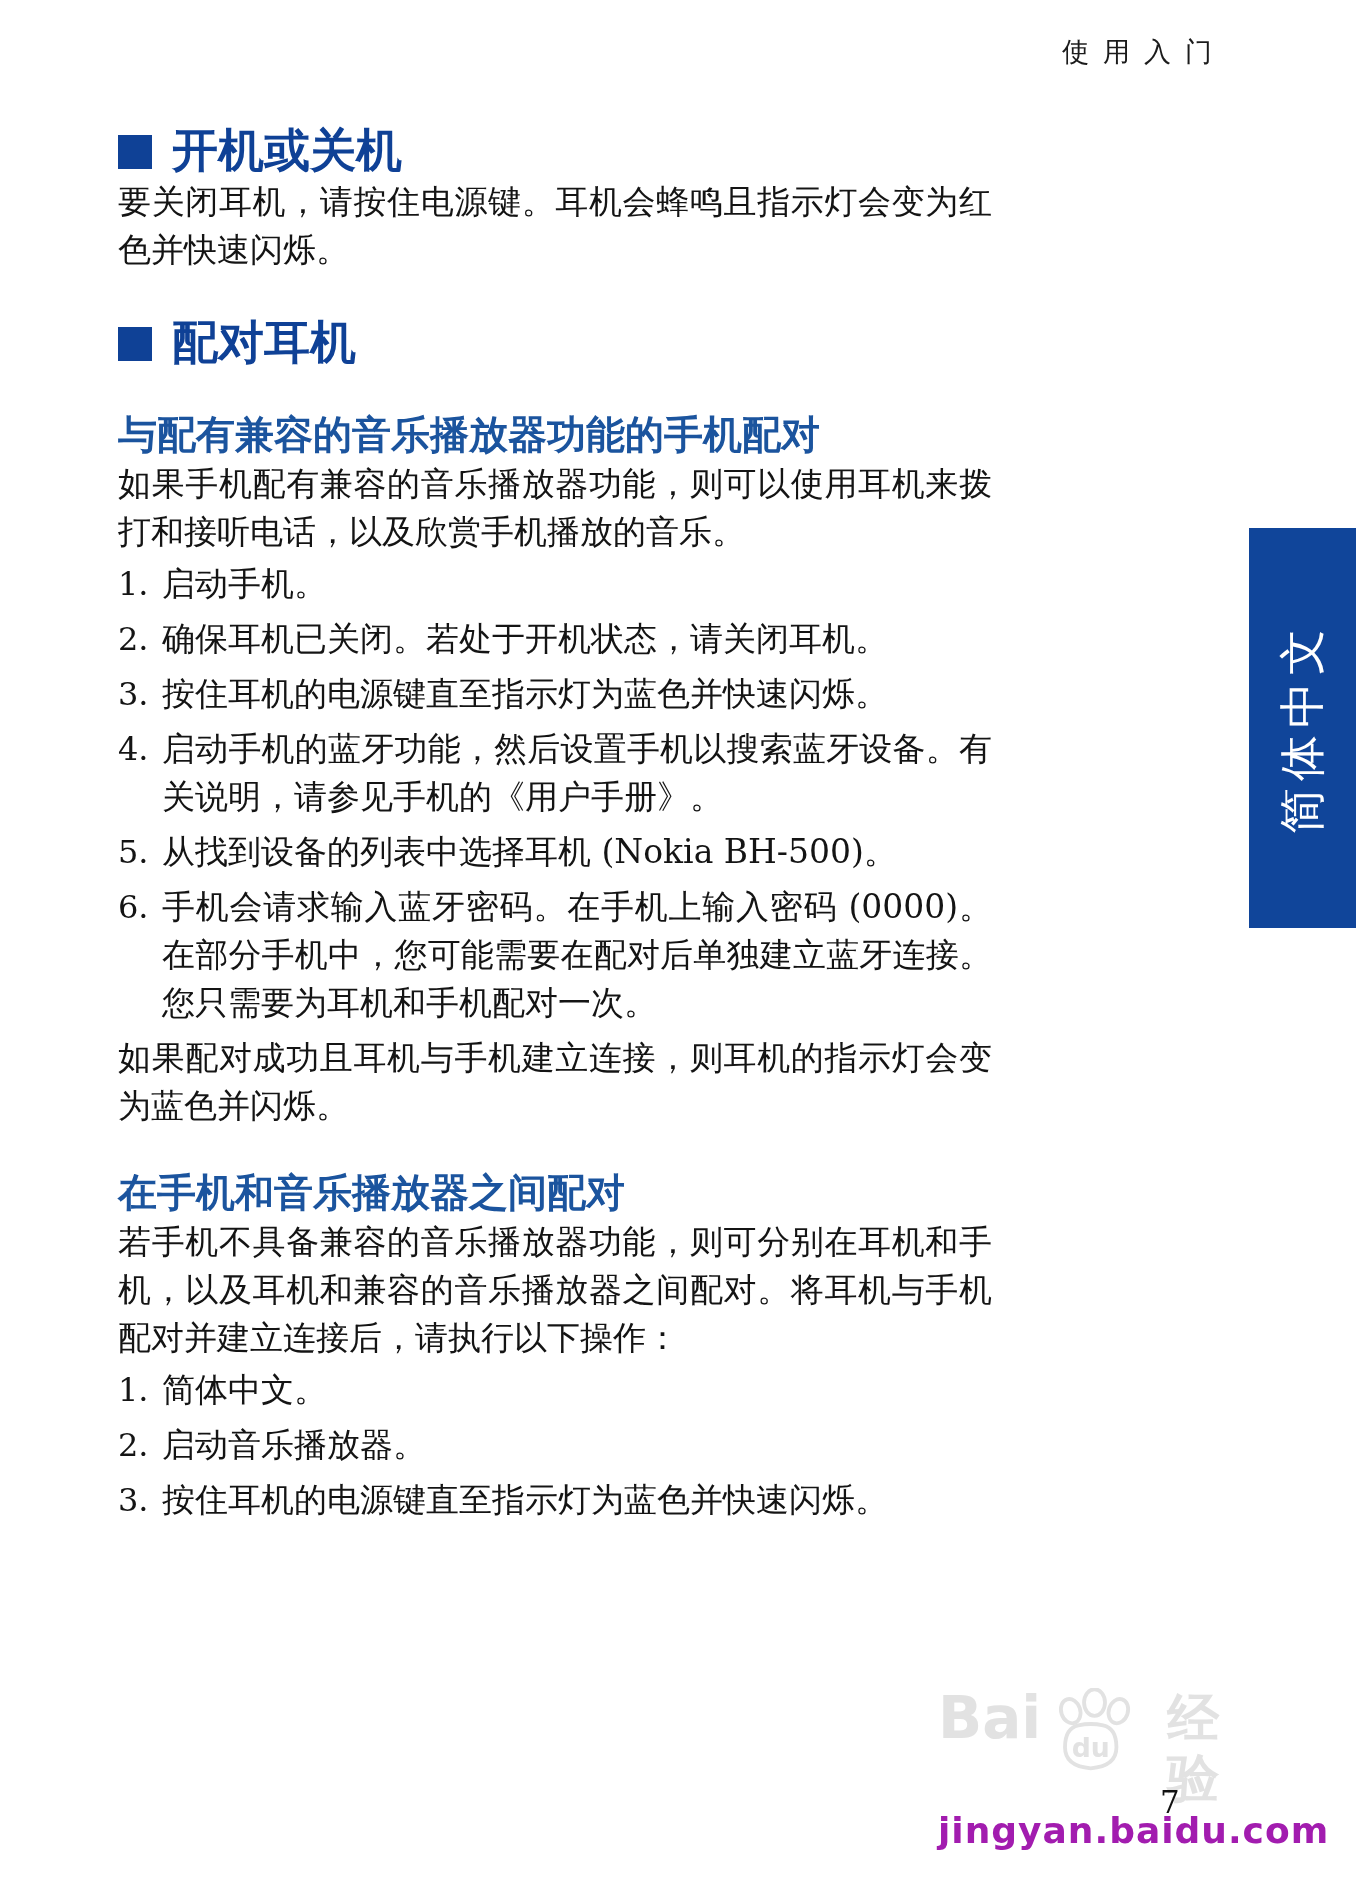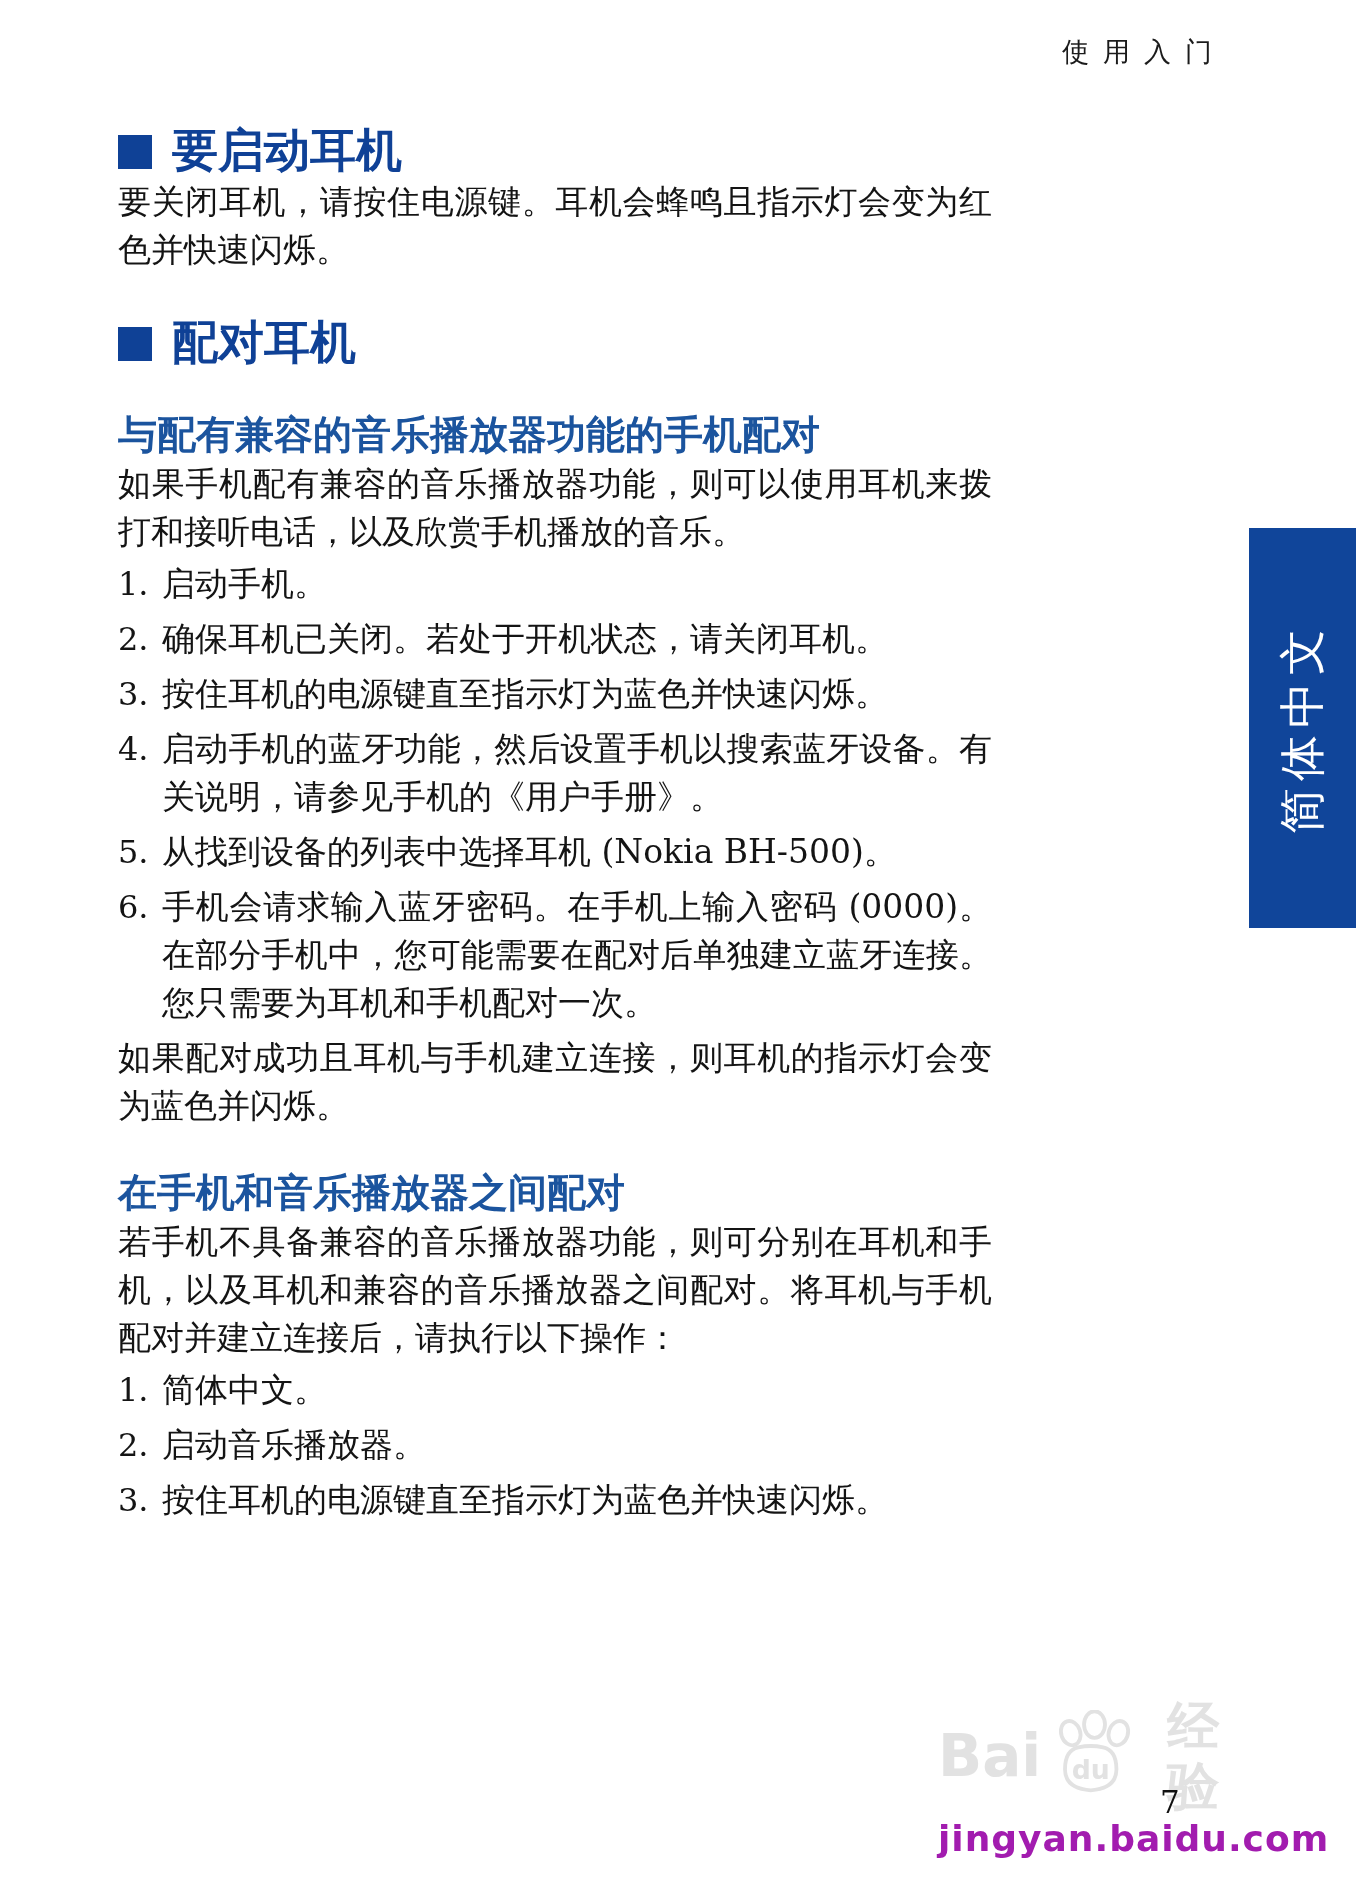--- a/index.html
+++ b/index.html
@@ -119,24 +119,22 @@
     left: 938px; top: 1688px;
     width: 310px;
     color: #e2e2e2;
     font-family: "DejaVu Sans", "Liberation Sans", sans-serif;
     font-weight: bold;
     text-align: center;
     user-select: none;
   }
   .wm-row1 {
     display: flex;
-    align-items: center;
     justify-content: center;
     gap: 4px;
-    margin-top: 8px;
   }
   .wm-bai { font-size: 58px; line-height: 60px; }
   .wm-jy  { font-size: 52px; line-height: 60px; letter-spacing: 2px; }
   .wm-url { font-size: 36px; line-height: 42px; margin-top: 2px; letter-spacing: 1px; color: #a21caf; }
   .wm-paw { display: block; }
 
   .page-num {
     position: absolute;
     left: 1160px; top: 1784px;
     font-size: 31px;
@@ -148,21 +146,21 @@
 <body>
 
 <div class="page">
 
   <div class="header-title">使用入门</div>
 
   <div class="content">
 
     <h1 class="sec sec-power">
       <span class="sq"></span>
-      <span>要启动耳机</span>
+      <span>开机或关机</span>
     </h1>
     <p class="body-p mt-p2">要关闭耳机，请按住电源键。耳机会蜂鸣且指示灯会变为红色并快速闪烁。</p>
 
     <h1 class="sec sec-pair">
       <span class="sq"></span>
       <span>配对耳机</span>
     </h1>
 
     <h2 class="sub sub-1">与配有兼容的音乐播放器功能的手机配对</h2>
     <p class="body-p mt-intro">如果手机配有兼容的音乐播放器功能，则可以使用耳机来拨打和接听电话，以及欣赏手机播放的音乐。</p>

